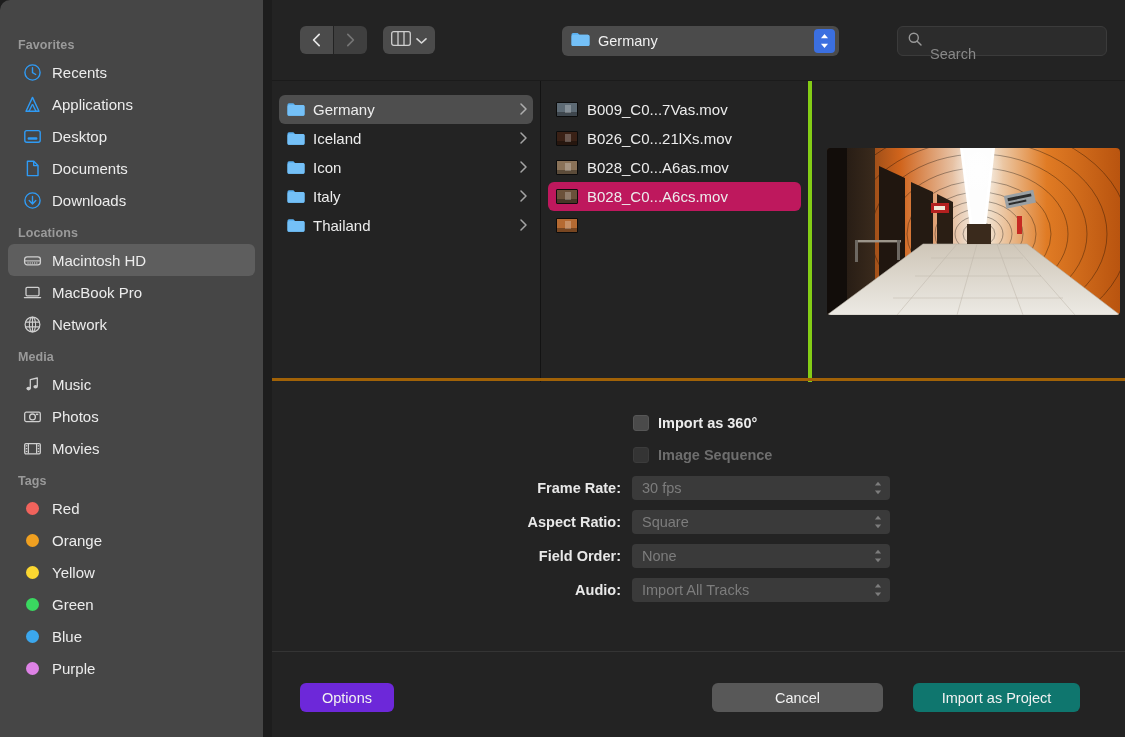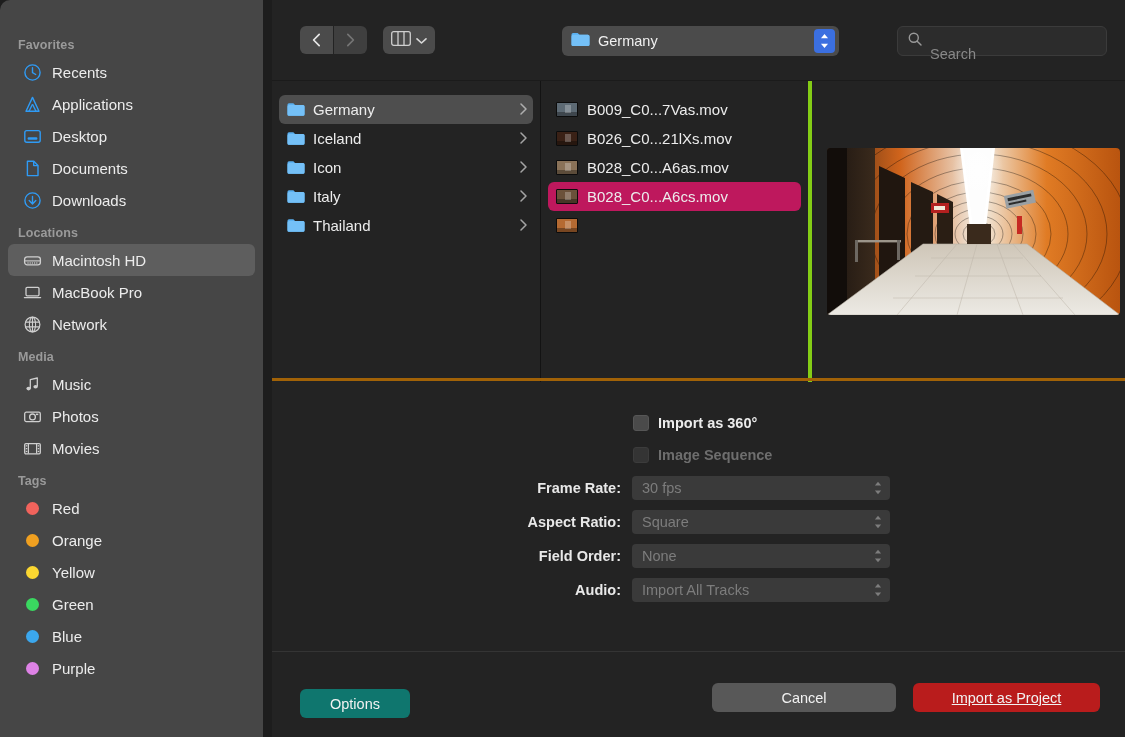--- a/index.html
+++ b/index.html
@@ -163,23 +163,23 @@
   #footer {
     position: absolute; left: 0; top: 651px;
     width: 862px; height: 86px;
     border-top: 1px solid #343434;
   }
   .btn {
     position: absolute; height: 29px; border-radius: 6px;
     display: flex; align-items: center; justify-content: center;
     font-size: 14.5px; color: #f2f2f2;
   }
-  #btn-options { left: 28px; top: 37px; width: 110px; background: #0f766e; }
-  #btn-cancel  { left: 440px; top: 31px; width: 184px; background: #585858; }
-  #btn-import  { left: 641px; top: 31px; width: 187px; background: #b91c1c; text-decoration: underline; }
+  #btn-options { left: 28px; top: 31px; width: 94px; background: #6d28d9; }
+  #btn-cancel  { left: 440px; top: 31px; width: 171px; background: #585858; }
+  #btn-import  { left: 641px; top: 31px; width: 167px; background: #0f766e; }
 </style>
 </head>
 <body>
 
 <div id="app">
 
   <div id="sidebar">
       <div class="sb-group">
         <div class="sb-group-title">Favorites</div>
         <div class="sb-item">

